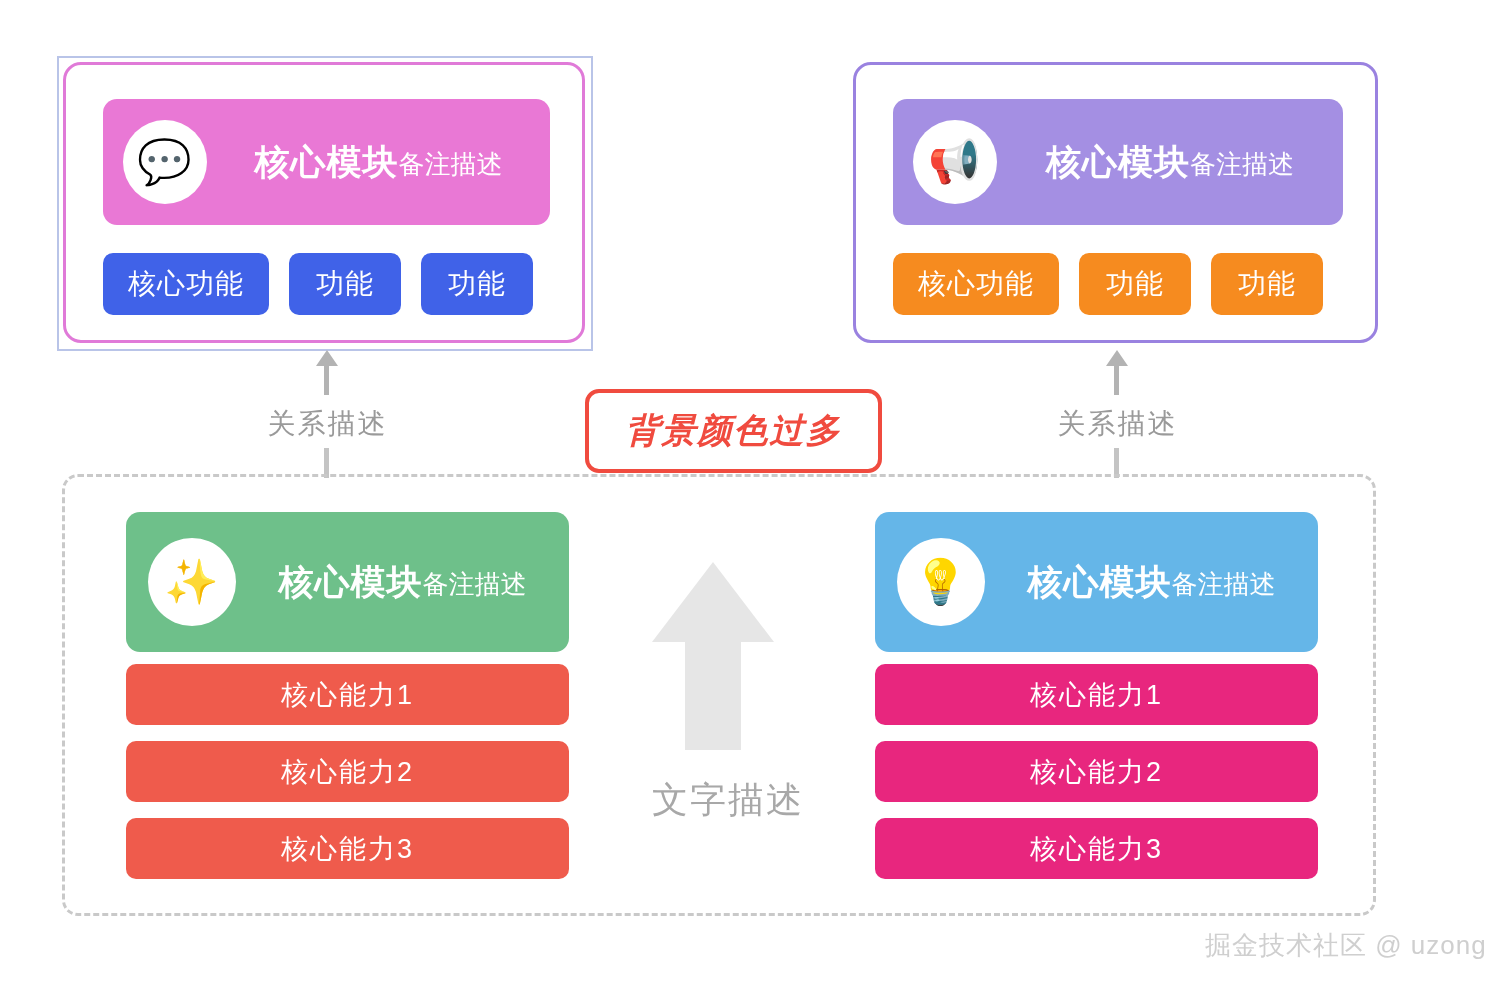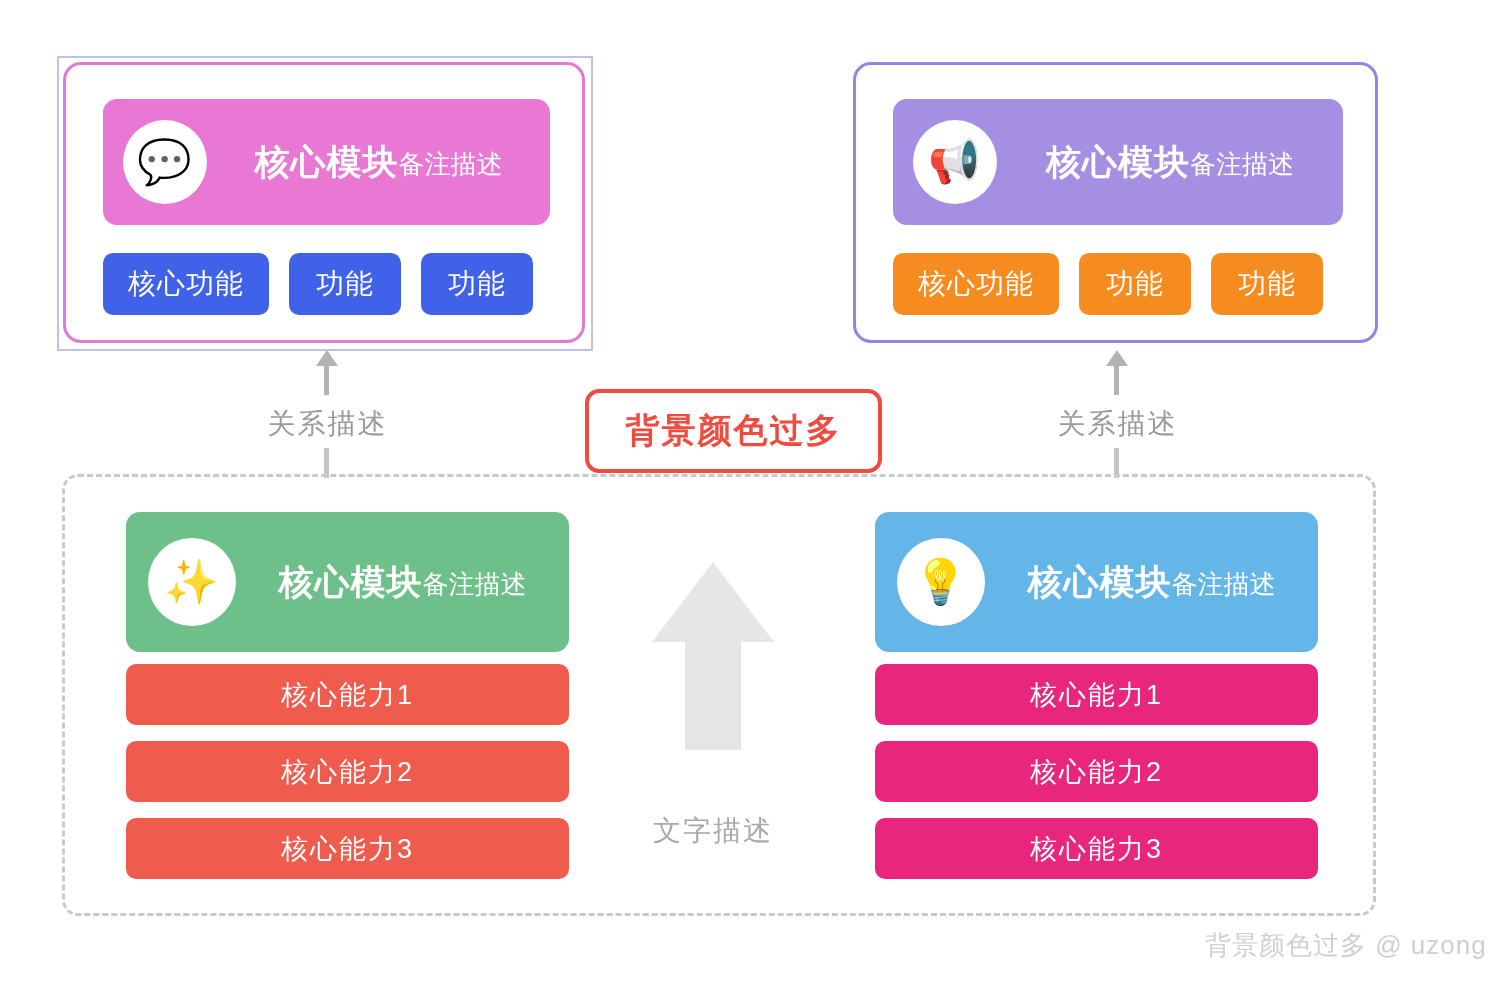--- a/index.html
+++ b/index.html
@@ -133,24 +133,23 @@
   .big-arrow .tip {
     position: absolute;
     width: 0; height: 0;
     border-left: 61px solid transparent;
     border-right: 61px solid transparent;
     border-bottom: 80px solid #e6e6e6;
   }
   .arrow-label {
     position: absolute;
     color: #a8a8a8;
-    font-size: 28px;
+    font-size: 36px;
     letter-spacing: 2px;
     white-space: nowrap;
-    margin-top: 36px;
   }
 
   
   .callout {
     position: absolute;
     border: 4px solid #f04b3f;
     border-radius: 14px;
     background: #ffffff;
     display: flex;
     align-items: center;
@@ -263,17 +262,17 @@
     <div class="pill cap-pill" style="left:0px; top:229px; width:443px; height:61px; background:#e8267e;">核心能力2</div>
     <div class="pill cap-pill" style="left:0px; top:306px; width:443px; height:61px; background:#e8267e;">核心能力3</div>
   </div>
 
   <div class="big-arrow" style="left:652px; top:562px; width:122px; height:188px;">
     <div class="tip" style="left:0px; top:0px;"></div>
     <div class="shaft" style="left:33px; top:78px; width:56px; height:110px;"></div>
   </div>
   <div class="arrow-label" style="left:652px; top:776px; width:122px; text-align:center;">文字描述</div>
 
-  <div class="callout" style="left:585px; top:389px; width:297px; height:84px;">背景颜色过多</div>
-
-  <div class="watermark" style="left:1205px; top:928px;">背景颜色过多 @ uzong</div>
+  <div class="callout" style="left:585px; top:389px; width:297px; height:84px;font-style:italic;">背景颜色过多</div>
+
+  <div class="watermark" style="left:1205px; top:928px;">掘金技术社区 @ uzong</div>
 
 </div>
 
 </body></html>

